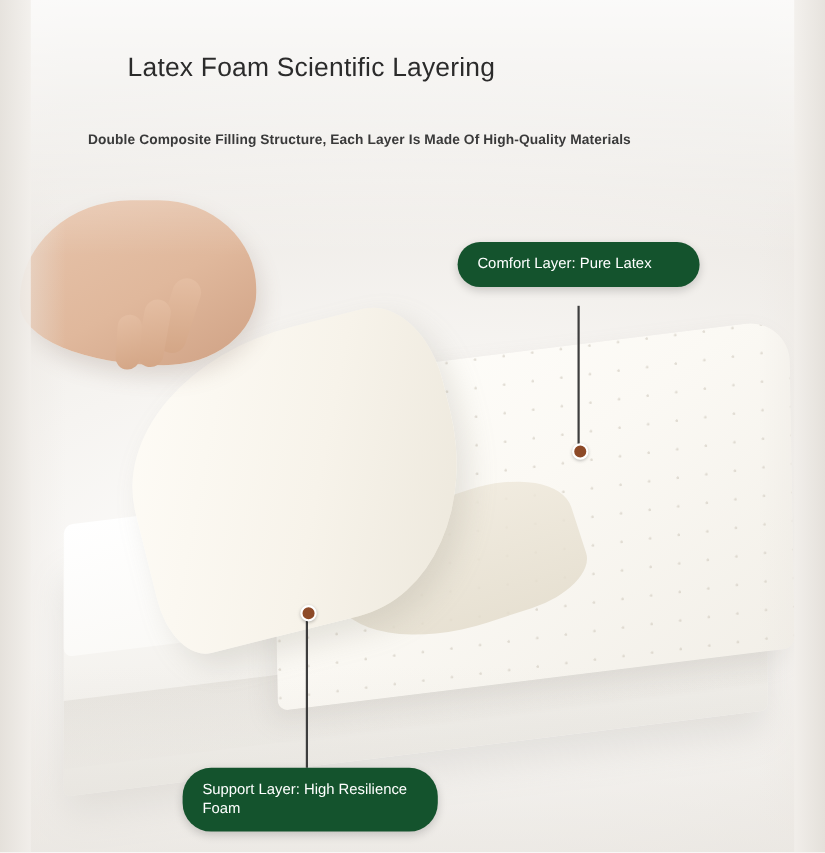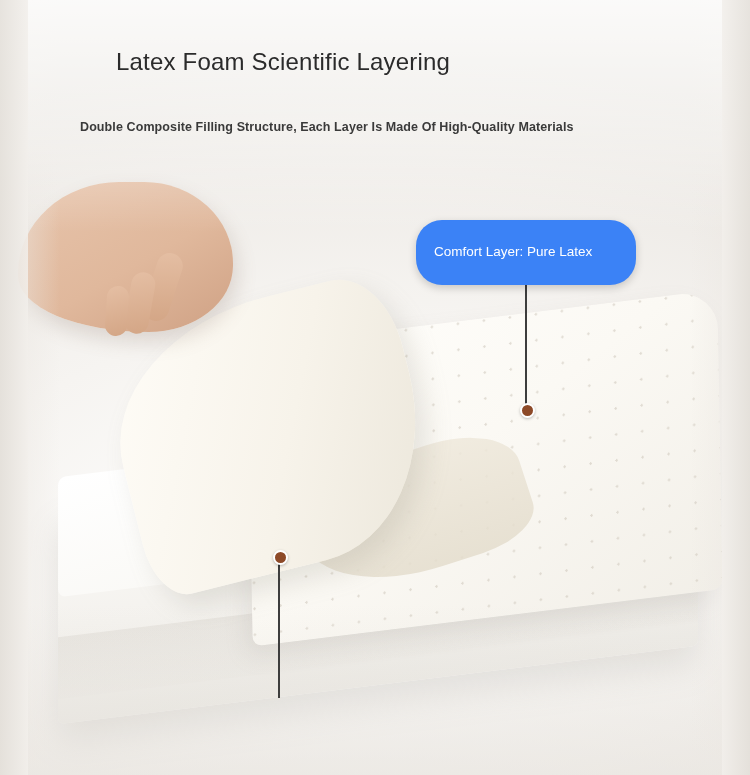--- a/index.html
+++ b/index.html
@@ -154,24 +154,24 @@
     background: linear-gradient(160deg, #e5bfa4, #d3a585);
     border-radius: 40px;
   }
   .f1 { left: 150px; top: 252px; width: 26px; height: 70px; transform: rotate(18deg); }
   .f2 { left: 128px; top: 272px; width: 24px; height: 62px; transform: rotate(10deg); }
   .f3 { left: 106px; top: 286px; width: 22px; height: 50px; transform: rotate(4deg); }
 
   
   .pill {
     position: absolute;
-    background: #3b82f6;
+    background: #14532d;
     color: #ffffff;
     border-radius: 26px;
-    padding: 24px 18px;
+    padding: 12px 18px;
     font-size: 13.5px;
     line-height: 1.25;
     box-shadow: 0 3px 9px rgba(0,0,0,0.18);
   }
   .pill-comfort { left: 416px; top: 220px; width: 184px; }
   .pill-support { left: 166px; top: 698px; width: 196px; }
 
   .leader {
     position: absolute;
     background: #3d3d3d;
@@ -220,14 +220,15 @@
   <div class="heading">Latex Foam Scientific Layering</div>
 
   <div class="subheading">Double Composite Filling Structure, Each Layer Is Made Of High-Quality Materials</div>
 
   <div class="leader leader-comfort"></div>
   <div class="dot dot-comfort"></div>
   <div class="pill pill-comfort">Comfort Layer: Pure Latex</div>
 
   <div class="leader leader-support"></div>
   <div class="dot dot-support"></div>
+  <div class="pill pill-support">Support Layer: High Resilience Foam</div>
 
 </div>
 
 </body></html>

